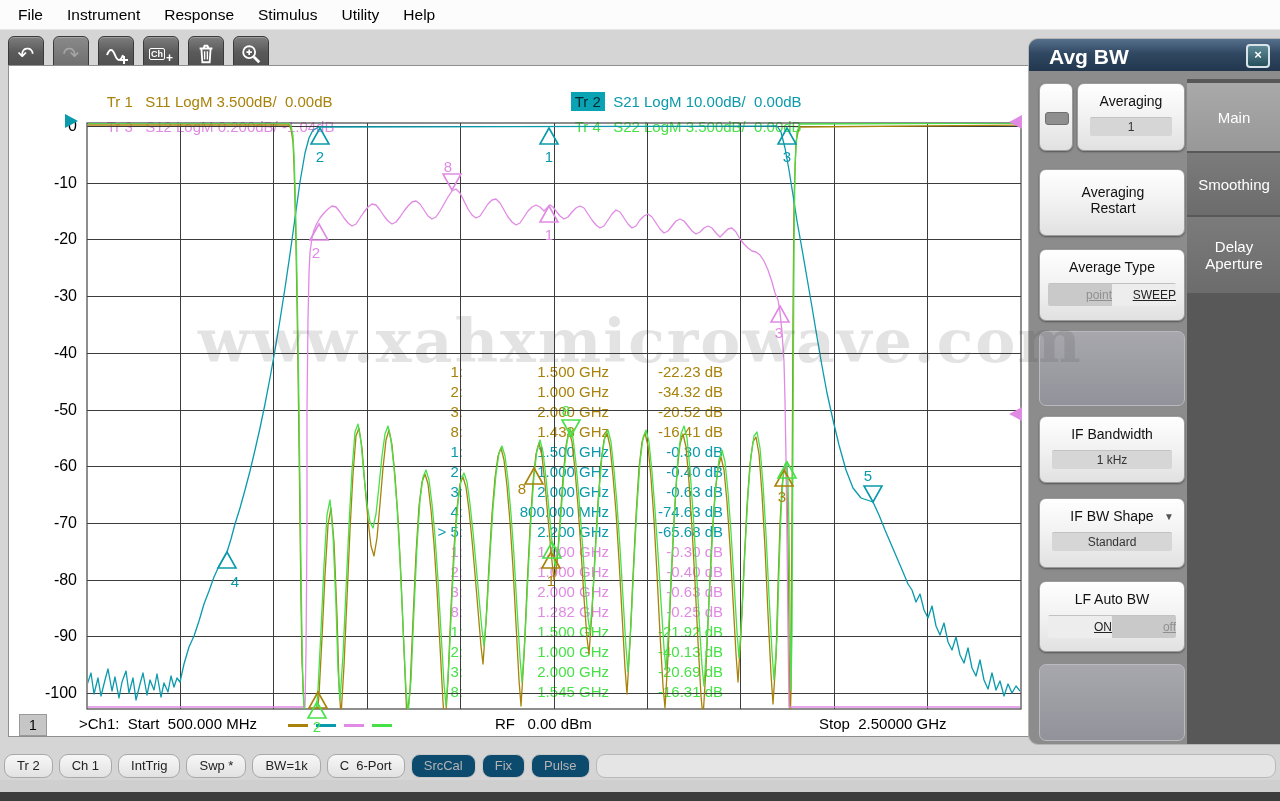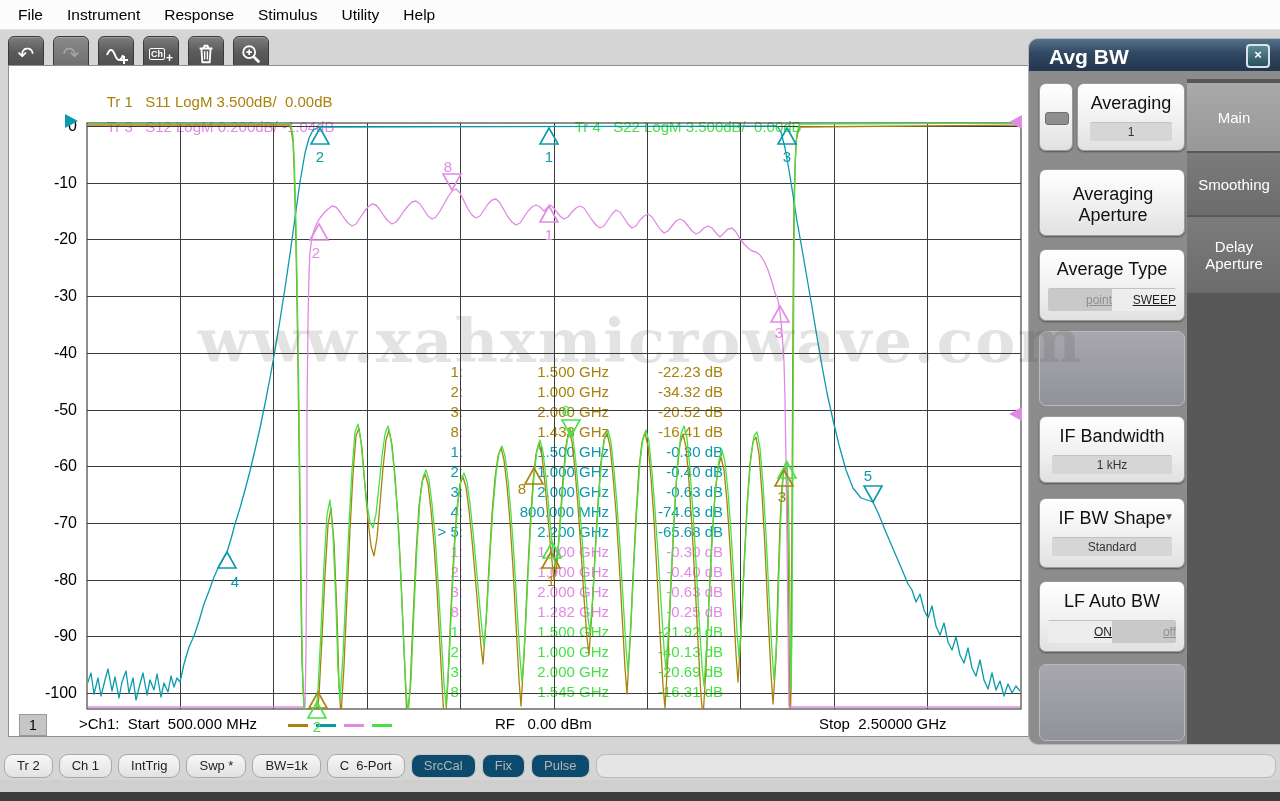--- a/index.html
+++ b/index.html
@@ -51,21 +51,21 @@
     border:1px solid #b5b5b5;border-right:none;border-radius:10px 0 0 10px;z-index:10;box-sizing:border-box;}
   #panel-header{position:absolute;left:0;top:0;width:100%;height:32px;border-radius:9px 0 0 0;
     background:linear-gradient(180deg,#55708c 0%,#314862 45%,#22374e 100%);}
   #panel-title{position:absolute;left:20px;top:6px;color:#fff;font-size:21px;font-weight:bold;}
   #panel-close{position:absolute;right:10px;top:5px;width:20px;height:20px;border-radius:4px;
     border:2px solid #d9e4e8;background:linear-gradient(180deg,#5d8a96,#28505c);
     color:#fff;font-size:13px;font-weight:bold;text-align:center;line-height:17px;}
   .pbtn{position:absolute;left:10px;width:146px;border-radius:7px;border:1px solid #9c9c9c;
     background:linear-gradient(180deg,#ffffff 0%,#f0f0f0 55%,#e1e1e1 100%);
     box-shadow:0 1px 2px rgba(0,0,0,.4);box-sizing:border-box;}
-  .pbtn .plabel{text-align:center;font-size:18px;color:#111;margin-top:9px;}
+  .pbtn .plabel{text-align:center;font-size:14px;color:#111;margin-top:9px;}
   .pvalue{margin:8px 12px 0 12px;height:18px;background:#d6d6d6;border-top:1px solid #c2c2c2;
     border-radius:2px;font-size:12px;color:#333;text-align:center;line-height:18px;}
   .pseg{margin:8px 8px 0 8px;height:22px;display:flex;border-radius:2px;overflow:hidden;
     border-top:1px solid #c2c2c2;font-size:12px;}
   .pseg div{flex:1;text-align:right;line-height:22px;text-decoration:underline;}
   .seg-on{background:#ededed;color:#222;}
   .seg-off{background:#c9c9c9;color:#8f8f8f;}
   .pplaceholder{position:absolute;left:10px;width:146px;border-radius:7px;border:1px solid #b9b9bf;
     background:linear-gradient(180deg,#a7a7ad,#92929a);box-sizing:border-box;}
   #toggle-btn{position:absolute;left:10px;top:44px;width:34px;height:68px;}
@@ -128,20 +128,23 @@
       <circle cx="10" cy="10" r="6.5" fill="none" stroke="#fff" stroke-width="2"></circle>
       <path d="M7 10 h6 M10 7 v6" stroke="#fff" stroke-width="1.8"></path>
       <path d="M15 15 L21 21" stroke="#fff" stroke-width="3"></path>
     </svg>
   </div>
 </div>
 
 <div id="meas">
   <div class="trrow" style="left:77px;top:10px;">
     <span class="trlabel" style="color:#a8820a;"><span class="trid">Tr 1</span>  <span>S11 LogM 3.500dB/  0.00dB</span></span>
+  </div>
+  <div class="trrow" style="left:545px;top:10px;">
+    <span class="trlabel" style="color:#0a9aab;"><span class="trid sel">Tr 2</span>  <span>S21 LogM 10.00dB/  0.00dB</span></span>
   </div>
   <div class="trrow" style="left:77px;top:35px;">
     <span class="trlabel" style="color:#e08ae4;"><span class="trid">Tr 3</span>  <span>S12 LogM 0.200dB/ -1.04dB</span></span>
   </div>
   <div class="trrow" style="left:545px;top:35px;">
     <span class="trlabel" style="color:#47e147;"><span class="trid">Tr 4</span>  <span>S22 LogM 3.500dB/  0.00dB</span></span>
   </div>
 
   <div id="ylabels">
       <div class="ylab" style="left: 26px; top: 51px;">0</div>
@@ -334,21 +337,21 @@
 
   <div class="pbtn" id="toggle-btn">
     <div id="toggle-ind"></div>
   </div>
   <div class="pbtn" style="left:48px;top:44px;width:108px;height:68px;">
     <div class="plabel">Averaging</div>
     <div class="pvalue">1</div>
   </div>
 
   <div class="pbtn" style="top:130px;height:67px;">
-    <div class="plabel" style="margin-top:14px;width:90px;margin-left:28px;">Averaging Aperture</div>
+    <div class="plabel" style="margin-top:14px;width:90px;margin-left:28px;">Averaging Restart</div>
   </div>
 
   <div class="pbtn" style="top:210px;height:72px;">
     <div class="plabel">Average Type</div>
     <div class="pseg">
       <div class="seg-off">point</div>
       <div class="seg-on">SWEEP</div>
     </div>
   </div>
 

